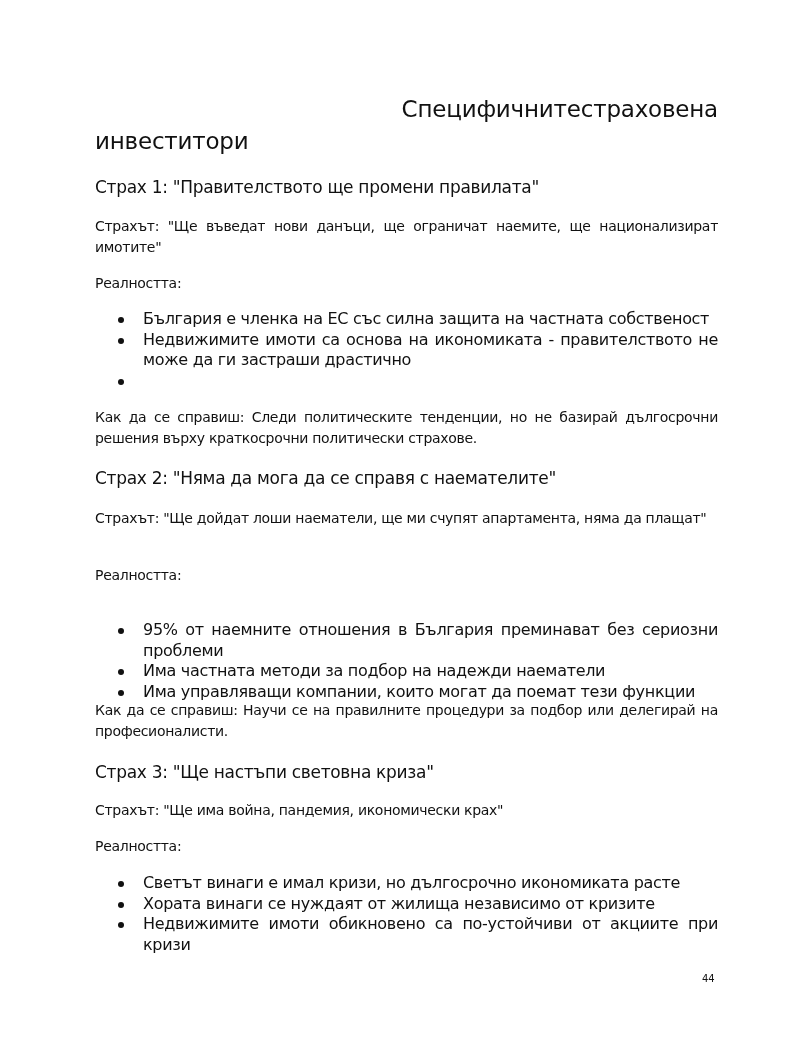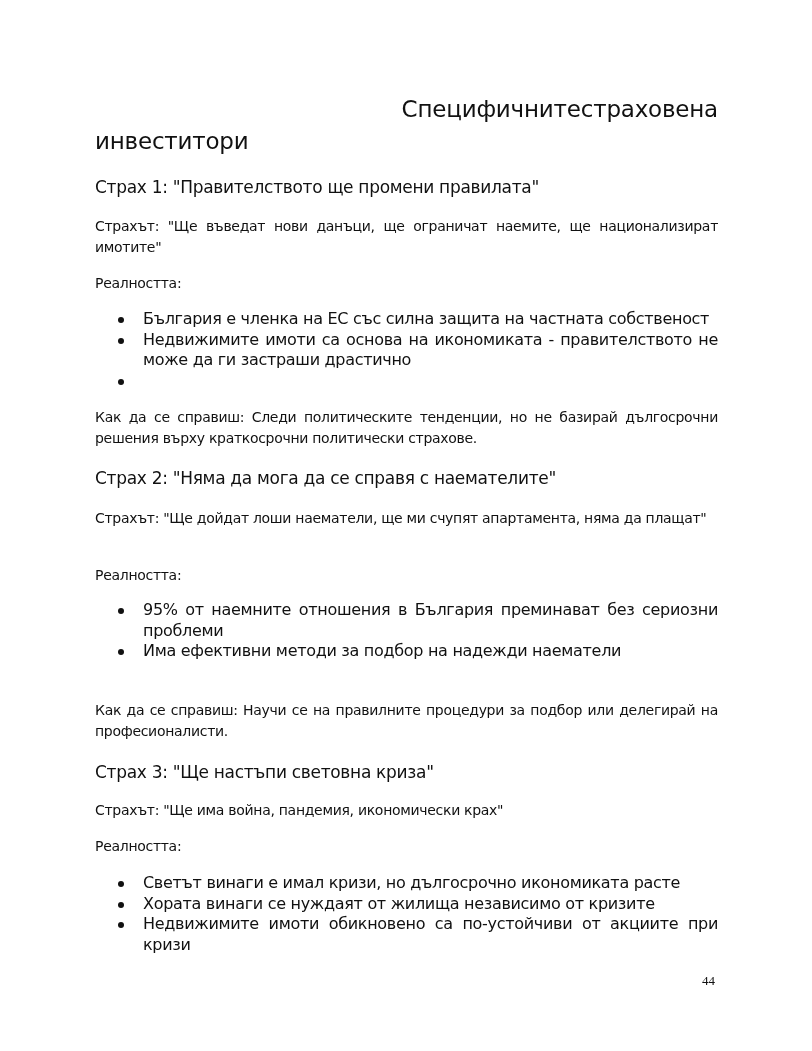--- a/index.html
+++ b/index.html
@@ -8,21 +8,21 @@
   .page { position: absolute; left: 95px; top: 0; width: 623px; }
   .title { position: absolute; top: 93px; left: 0; width: 623px; font-size: 23px; line-height: 32px;
            text-align: justify; text-align-last: left; margin: 0; font-weight: normal; letter-spacing: -0.2px; }
   .title .l1 { display: flex; justify-content: flex-end; }
   h2 { position: absolute; left: 0; margin: 0; font-weight: normal; font-size: 17px; line-height: 22px; letter-spacing: -0.3px; }
   p { position: absolute; left: 0; width: 623px; margin: 0; font-size: 14px; line-height: 20.5px;
       text-align: justify; letter-spacing: -0.3px; }
   ul { position: absolute; left: 0; width: 623px; margin: 0; padding: 0; list-style: none; }
   li { position: relative; padding-left: 48px; font-size: 16px; line-height: 20.5px; text-align: justify; letter-spacing: -0.3px; }
   li .bullet { position: absolute; left: 23px; top: 8px; width: 6px; height: 6px; border-radius: 50%; background: #111; }
-  .pnum { position: absolute; left: 702px; top: 973px; font-size: 13px; font-family: Liberation Serif, serif; }
+  .pnum { position: absolute; left: 702px; top: 973px; font-size: 10px; }
 </style>
 </head>
 <body>
 
 <div class="page">
   <h1 class="title">
     <div class="l1">
       <span>Специфичните</span>
       <span>страхове</span>
       <span>на</span>
@@ -36,23 +36,24 @@
   <ul style="top:309px">
     <li><span class="bullet"></span><span>България е членка на ЕС със силна защита на частната собственост</span></li>
     <li><span class="bullet"></span><span>Недвижимите имоти са основа на икономиката - правителството не може да ги застраши драстично</span></li>
     <li><span class="bullet"></span></li>
   </ul>
   <p style="top:407px">Как да се справиш: Следи политическите тенденции, но не базирай дългосрочни решения върху краткосрочни политически страхове.</p>
 
   <h2 style="top:467px">Страх 2: "Няма да мога да се справя с наемателите"</h2>
   <p style="top:508px">Страхът: "Ще дойдат лоши наематели, ще ми счупят апартамента, няма да плащат"</p>
   <p style="top:565px">Реалността:</p>
-  <ul style="top:600px">
+  <ul style="top:620px">
     <li><span class="bullet"></span><span>95% от наемните отношения в България преминават без сериозни проблеми</span></li>
-    <li><span class="bullet"></span><span>Има ефективни методи за подбор на надежди наематели</span></li>
+    <li><span class="bullet"></span><span>Има частната методи за подбор на надежди наематели</span></li>
+    <li><span class="bullet"></span><span>Има управляващи компании, които могат да поемат тези функции</span></li>
   </ul>
   <p style="top:700px">Как да се справиш: Научи се на правилните процедури за подбор или делегирай на професионалисти.</p>
 
   <h2 style="top:761px">Страх 3: "Ще настъпи световна криза"</h2>
   <p style="top:800px">Страхът: "Ще има война, пандемия, икономически крах"</p>
   <p style="top:836px">Реалността:</p>
   <ul style="top:873px">
     <li><span class="bullet"></span><span>Светът винаги е имал кризи, но дългосрочно икономиката расте</span></li>
     <li><span class="bullet"></span><span>Хората винаги се нуждаят от жилища независимо от кризите</span></li>
     <li><span class="bullet"></span><span>Недвижимите имоти обикновено са по-устойчиви от акциите при кризи</span></li>

